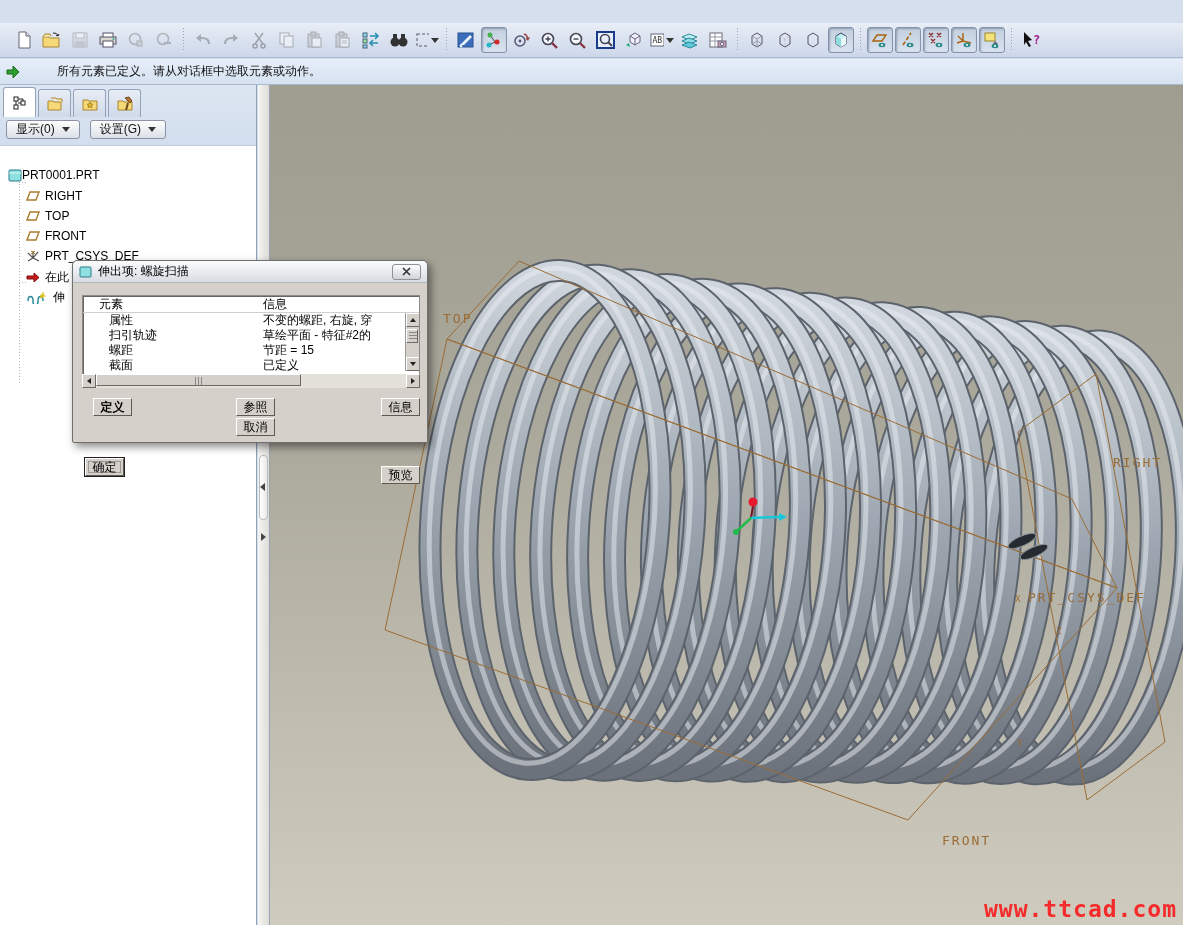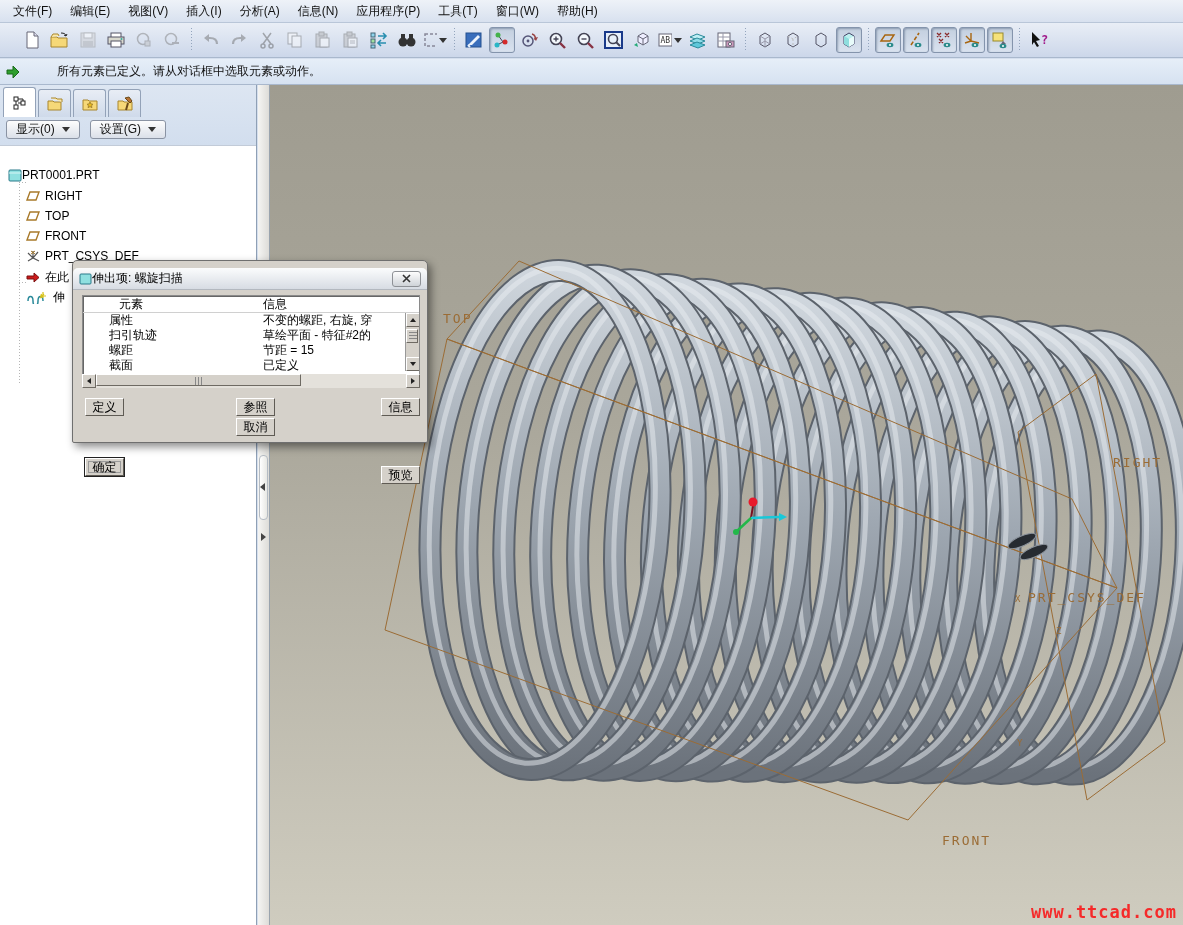--- a/index.html
+++ b/index.html
@@ -9,21 +9,21 @@
 
   
   #menubar { position:absolute; left:0; top:0; width:1183px; height:23px;
     background:linear-gradient(#eef2f8,#d8e1ef); border-bottom:1px solid #b9c6d8;
     display:flex; align-items:center; padding-left:4px; }
   .menu-item { padding:3px 9px; color:#111; cursor:default; }
 
   
   #toolbar { position:absolute; left:0; top:23px; width:1183px; height:35px;
     background:linear-gradient(#e9eef6,#ccd7ea); border-bottom:1px solid #a9b8cd;
-    display:flex; align-items:center; padding-left:18px; }
+    display:flex; align-items:center; padding-left:10px; }
   .tbtn { width:26px; height:26px; display:inline-flex; align-items:center;
     justify-content:center; border:1px solid transparent; border-radius:3px; margin:0 1px; }
   .tbtn.pressed { border:1px solid #8494ac; background:linear-gradient(#c3cfdf,#d9e2ef);
     box-shadow:inset 1px 1px 2px rgba(70,90,120,.45); }
   .tbtn.dim svg { opacity:.45; filter:grayscale(1); }
   .tsep { width:7px; height:24px; margin:0 2px;
     background:repeating-linear-gradient(#93a5bd 0 1px, transparent 1px 3px);
     background-size:1px 100%; background-position:3px 0; background-repeat:no-repeat; }
   .dd-arrow { width:0; height:0; border-left:4px solid transparent; border-right:4px solid transparent;
     border-top:5px solid #333; margin-left:2px; }
@@ -64,36 +64,36 @@
     background:linear-gradient(90deg,#ffffff,#e8e8e4); border:1px solid #b5bcc4; border-radius:4px; }
   .sash-arrow-l { position:absolute; left:2px; top:398px; width:0; height:0;
     border-top:4px solid transparent; border-bottom:4px solid transparent; border-right:5px solid #444; }
   .sash-arrow-r { position:absolute; left:3px; top:448px; width:0; height:0;
     border-top:4px solid transparent; border-bottom:4px solid transparent; border-left:5px solid #444; }
 
   
   #viewport { position:absolute; left:270px; top:85px; width:913px; height:840px;
     background:linear-gradient(#9f9c90 0%, #aaa79b 40%, #cfccbf 100%); }
   #watermark { position:absolute; right:6px; bottom:3px; color:#f52a2a;
-    font-family:"DejaVu Sans Mono", monospace; font-weight:bold; font-size:17px; letter-spacing:1px; }
+    font-family:"DejaVu Sans Mono", monospace; font-weight:bold; font-size:23px; letter-spacing:1px; }
 
   
   #dialog { position:absolute; left:72px; top:260px; width:356px; height:183px;
     background:#d5d1ca; border:1px solid #6f6f6f; border-radius:5px 5px 2px 2px;
     box-shadow:3px 4px 8px rgba(0,0,0,.45); }
-  #dlg-title { position:absolute; left:0; top:7px; width:100%; height:22px;
+  #dlg-title { position:absolute; left:0; top:0; width:100%; height:22px;
     background:linear-gradient(#fbfcfd,#d7dce3); border-bottom:1px solid #b3b8bf;
-    border-radius:5px 5px 0 0; display:flex; align-items:center; padding:0 6px; }
+    border-radius:5px 5px 0 0; display:flex; align-items:center; padding:0 6px; gap:6px; }
   #dlg-close { margin-left:auto; width:29px; height:16px; border:1px solid #8e9196;
     border-radius:3px; background:linear-gradient(#fdfdfd,#cfd3d8);
     display:flex; align-items:center; justify-content:center; }
   #dlg-table { position:absolute; left:9px; top:34px; width:338px; height:92px;
     background:#fff; border:1px solid #8a8a8a; box-shadow:inset 1px 1px 0 #666; overflow:hidden; }
   .dlg-hdr { display:flex; height:17px; border-bottom:1px solid #d0d0d0; }
-  .dlg-hdr span:first-child { width:180px; padding-left:36px; }
+  .dlg-hdr span:first-child { width:180px; padding-left:16px; }
   .dlg-row { display:flex; height:15px; line-height:15px; white-space:nowrap; }
   .dlg-row .el { width:180px; padding-left:26px; flex:none; }
   .dlg-row .inf { width:126px; flex:none; overflow:hidden; }
   #dlg-vscroll { position:absolute; right:0; top:17px; width:14px; height:58px;
     background:#d5d1ca; border-left:1px solid #999; }
   .sb-btn { width:14px; height:14px; background:#d5d1ca; border:1px solid;
     border-color:#fff #6e6a63 #6e6a63 #fff; display:flex; align-items:center; justify-content:center; }
   #dlg-vscroll .thumb { width:12px; height:14px; margin:2px 0 0 0; background:#d5d1ca;
     border:1px solid; border-color:#fff #6e6a63 #6e6a63 #fff;
     background-image:repeating-linear-gradient(#888 0 1px, transparent 1px 3px);
@@ -114,32 +114,20 @@
   .dlg-btn.focused { outline:1px solid #222; outline-offset:0px;
     box-shadow:inset 0 0 0 2px #d5d1ca, inset 0 0 0 3px #9a9a9a;margin-top:40px; }
 
   text { font-family:"DejaVu Sans Mono", monospace; }
 </style>
 </head>
 <body>
 
 <div id="app">
 
-  <div id="menubar">
-    <span class="menu-item">文件(F)</span>
-    <span class="menu-item">编辑(E)</span>
-    <span class="menu-item">视图(V)</span>
-    <span class="menu-item">插入(I)</span>
-    <span class="menu-item">分析(A)</span>
-    <span class="menu-item">信息(N)</span>
-    <span class="menu-item">应用程序(P)</span>
-    <span class="menu-item">工具(T)</span>
-    <span class="menu-item">窗口(W)</span>
-    <span class="menu-item">帮助(H)</span>
-  </div>
 
   <div id="toolbar">
     <span class="tbtn">
         <svg width="18" height="18">
           <path d="M4 1h7l4 4v12H4z" fill="#fff" stroke="#667"></path>
           <path d="M11 1v4h4" fill="#dde" stroke="#667"></path>
         </svg>
       </span>
     <span class="tbtn">
         <svg width="20" height="18">
@@ -667,21 +655,21 @@
     <div id="dlg-hscroll">
       <div class="sb-btn">
           <span class="tri-lf"></span>
         </div>
       <div class="thumb"></div>
       <div class="sb-btn" style="margin-left:auto">
           <span class="tri-rt"></span>
         </div>
     </div>
 
-    <div class="dlg-btn" style="left:12px; top:137px;">
+    <div class="dlg-btn" style="left:20px; top:137px;font-weight:bold;">
         <span>定义</span>
       </div>
     <div class="dlg-btn" style="left:163px; top:137px;">
         <span>参照</span>
       </div>
     <div class="dlg-btn" style="left:308px; top:137px;">
         <span>信息</span>
       </div>
     <div class="dlg-btn focused" style="left:12px; top:157px;">
         <span>确定</span>

